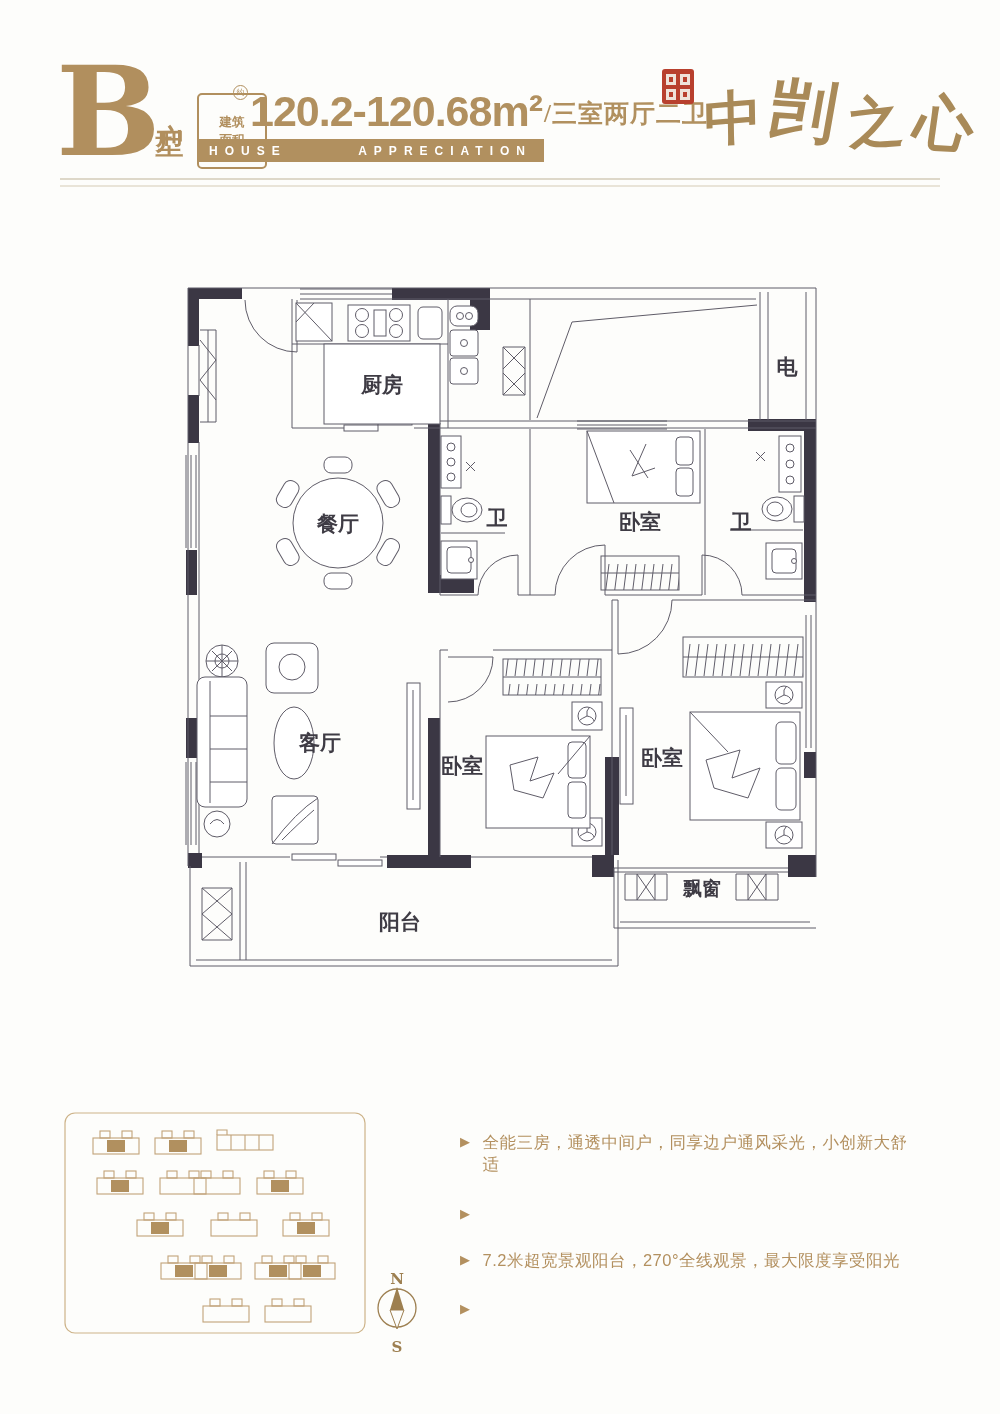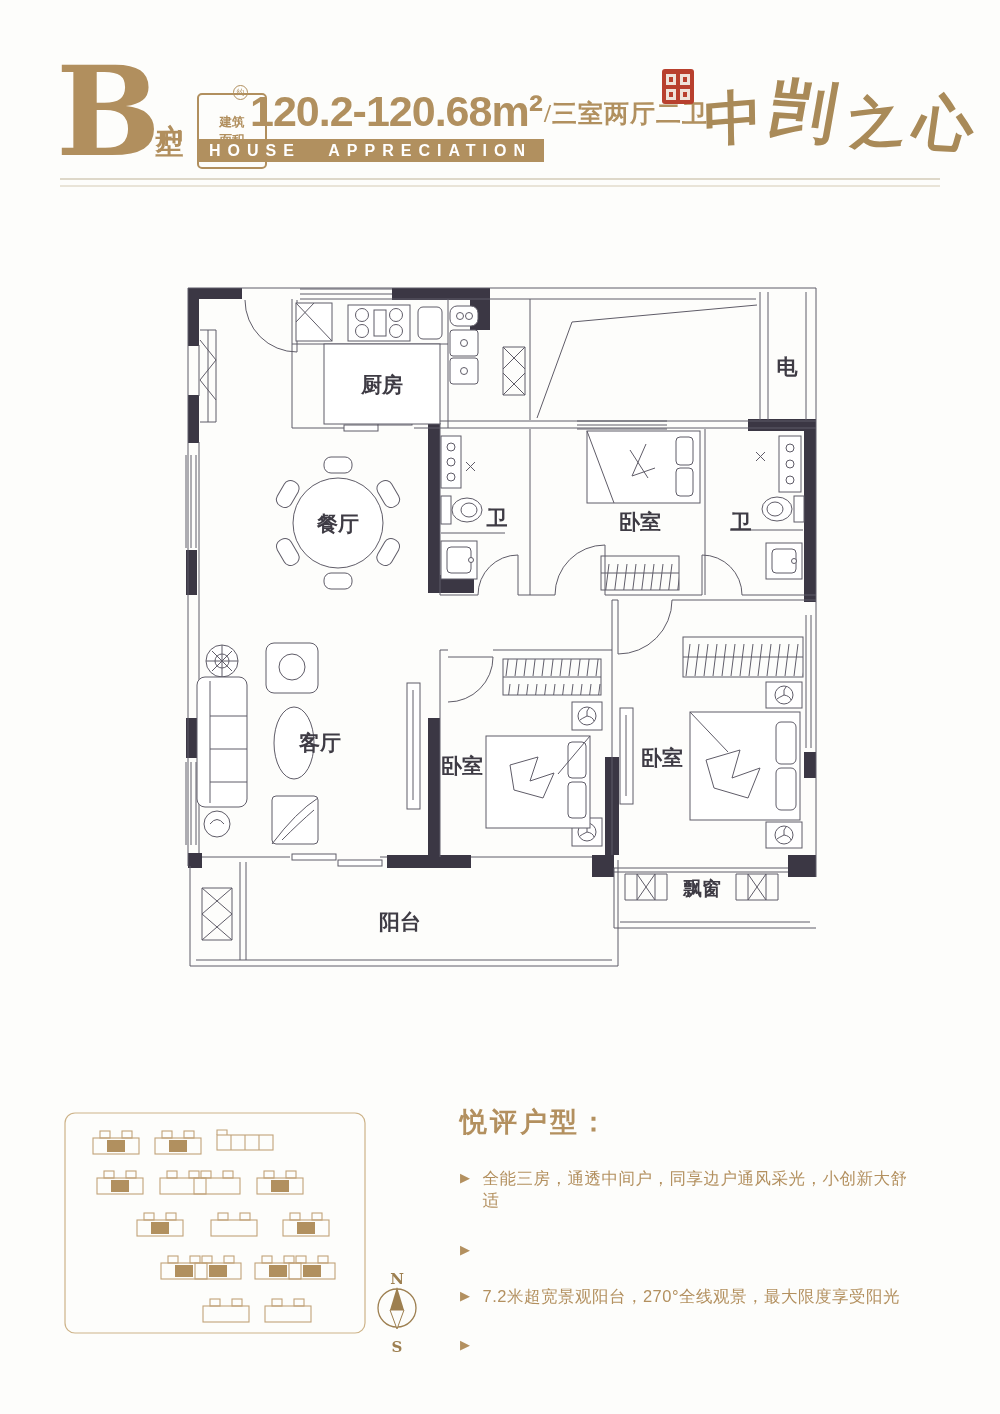--- a/index.html
+++ b/index.html
@@ -16,21 +16,21 @@
               border-radius:5px;color:#b18f5e;font-size:12.5px;font-weight:bold;
               line-height:1.45;text-align:center;display:flex;align-items:center;justify-content:center;
               padding:17px;width:32px;}
   .badge-mark{left:233px;top:85px;width:13px;height:13px;border:1px solid #b18f5e;border-radius:50%;
               color:#b18f5e;font-size:8px;line-height:13px;text-align:center;}
   .area-line{left:250px;top:88px;display:flex;align-items:flex-end;color:#b1905f;}
   .area-value{font-size:43px;font-weight:600;letter-spacing:-1px;line-height:1.1;}
   .area-suffix{font-size:25px;font-weight:bold;padding:0 0 5px 2px;letter-spacing:1px;font-family:Liberation Serif, serif;}
   .banner{left:197px;top:139px;width:347px;height:23px;background:#b1905f;color:#fff;
           display:flex;justify-content:space-between;align-items:center;padding:0 12px;
-          box-sizing:border-box;font-size:16px;font-weight:bold;letter-spacing:7px;}
+          box-sizing:border-box;font-size:12px;font-weight:bold;letter-spacing:7px;}
   .brand{left:662px;top:66px;display:flex;align-items:flex-start;}
   .brand-cal{display:flex;align-items:flex-start;color:#a98a58;font-family:"DejaVu Serif",serif;
              font-weight:bold;margin-left:10px;}
   .brand-cal span{display:inline-block;}
   .bc0{font-size:58px;transform:rotate(-5deg) skewX(-4deg);margin-top:14px;}
   .bc1{font-size:67px;transform:rotate(4deg) skewX(-6deg);margin-left:8px;}
   .bc2{font-size:55px;transform:rotate(-7deg);margin:20px 0 0 10px;}
   .bc3{font-size:60px;transform:rotate(3deg) skewX(-5deg);margin:18px 0 0 12px;}
   .divider{left:60px;top:178px;width:880px;height:5px;border-top:2px solid #ded8c9;
            border-bottom:2px solid #e9e4d8;}
@@ -338,21 +338,20 @@
     <g>
       <text x="397" y="1284" text-anchor="middle" font-family="'DejaVu Serif',serif" font-weight="bold" font-size="15" fill="#9d7f50">N</text>
       <circle cx="397" cy="1308" r="19" fill="none" stroke="#9d7f50" stroke-width="1.3"></circle>
       <polygon points="397,1287 404,1310 390,1310" fill="#9d7f50"></polygon>
       <polygon points="390,1310 404,1310 397,1329" fill="#fdfdfb" stroke="#9d7f50" stroke-width="1"></polygon>
       <text x="397" y="1352" text-anchor="middle" font-family="'DejaVu Serif',serif" font-weight="bold" font-size="15" fill="#9d7f50">S</text>
     </g>
   </svg>
 
   <div class="abs features">
-    <div class="features-title">悦评户型：</div>
     <div class="feature-item">
       <span class="tri">▶</span>
       <span>全能三房，通透中间户，同享边户通风采光，小创新大舒适</span>
     </div>
     <div class="feature-item">
       <span class="tri">▶</span>
     </div>
     <div class="feature-item">
       <span class="tri">▶</span>
       <span>7.2米超宽景观阳台，270°全线观景，最大限度享受阳光</span>

